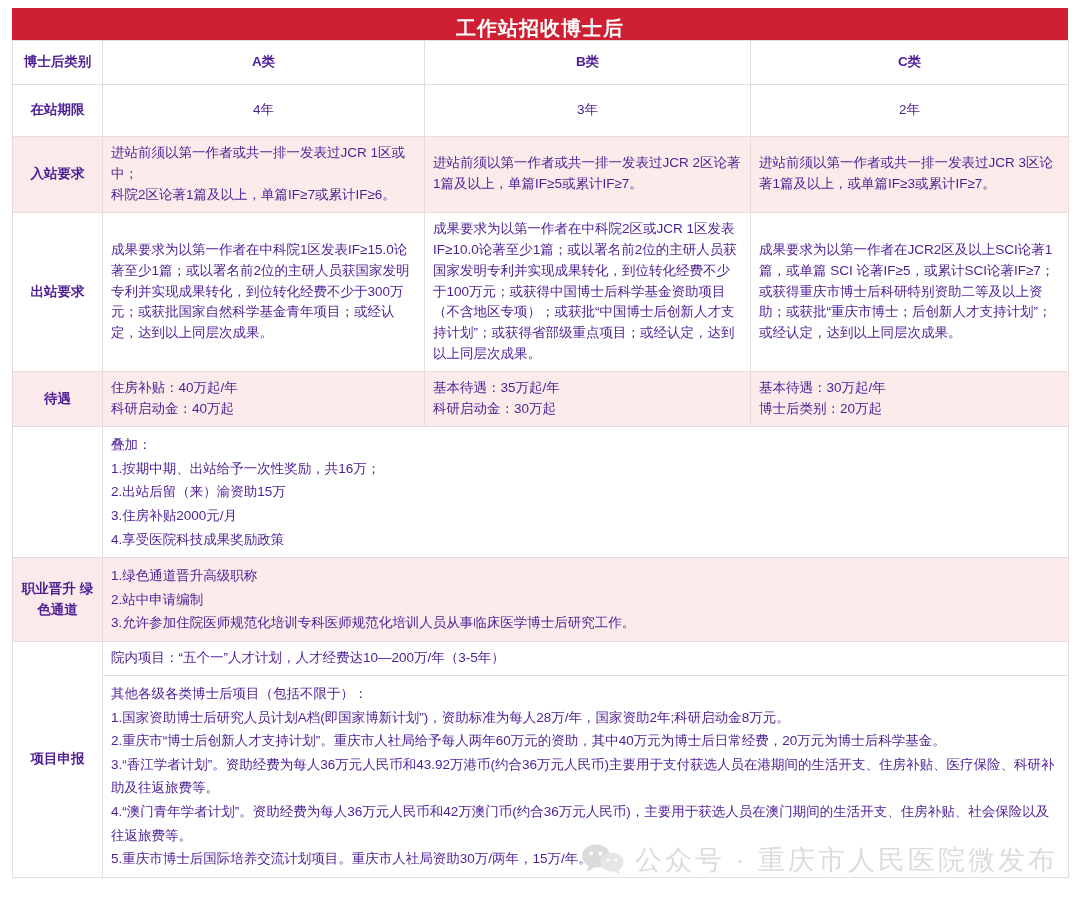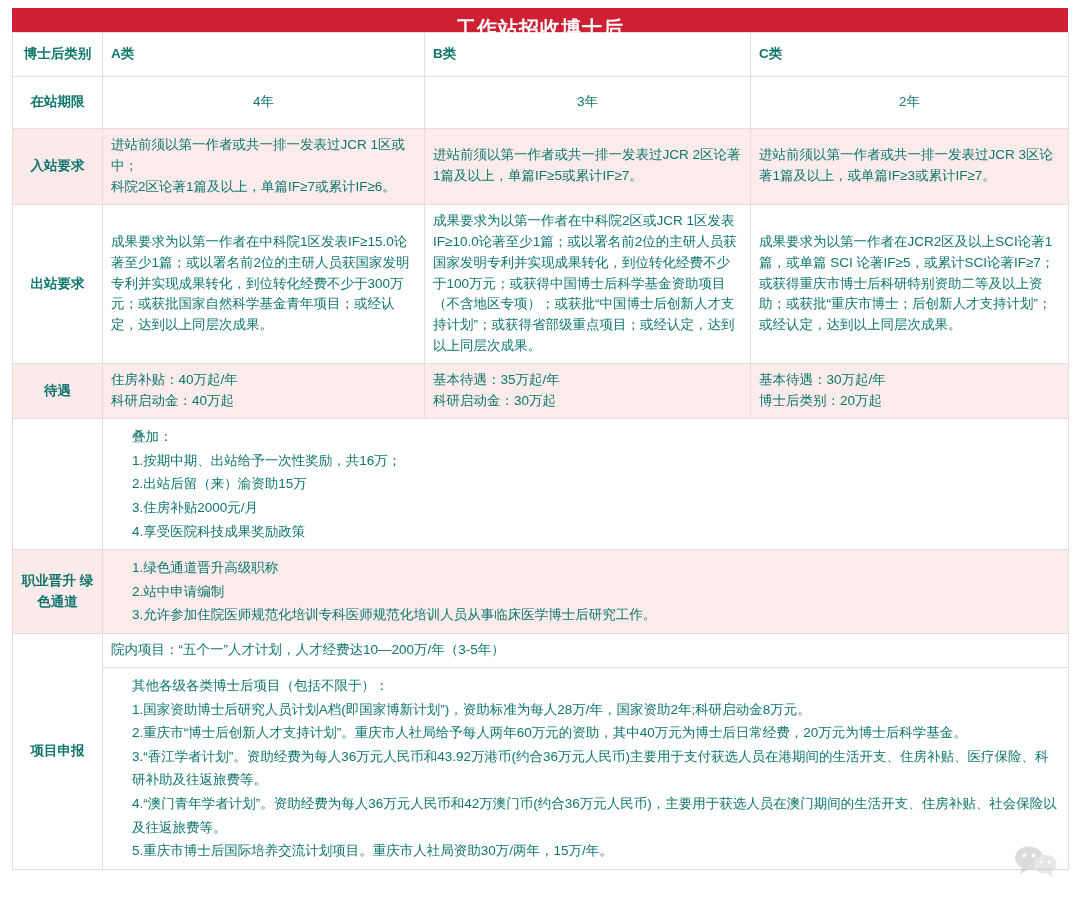--- a/index.html
+++ b/index.html
@@ -23,39 +23,39 @@
     padding: 8px 12px 0 12px;
   }
 
   .banner {
     background: #cf1f33;
     color: #ffffff;
     font-size: 20px;
     font-weight: bold;
     text-align: center;
     letter-spacing: 1px;
-    height: 24px;
+    height: 32px;
     line-height: 40px;
     width: 100%;
     box-sizing: border-box;
   }
 
   table.main {
     border-collapse: collapse;
     width: 1056px;
     table-layout: fixed;
     border-top: 1px solid #e8d3d6;
   }
   table.main td {
     border: 1px solid #e6dcdc;
     vertical-align: middle;
     padding: 6px 8px;
     box-sizing: border-box;
     font-size: 13.5px;
-    color: #0f766e;
+    color: #4c1d95;
     line-height: 1.55;
   }
   
   col.c0 { width: 90px; }
   col.c1 { width: 322px; }
   col.c2 { width: 326px; }
   col.c3 { width: 318px; }
 
   .rowlabel {
     color: #e8455e;
@@ -65,42 +65,42 @@
     vertical-align: middle;
     background: #ffffff;
     line-height: 1.5;
     padding: 4px 2px;
   }
   tr.tint .rowlabel { background: #fbeaea; }
   tr.tint td { background: #fbebeb; }
   tr.plain td { background: #ffffff; }
 
   .cat-head {
-    text-align: left;
+    text-align: center;
     color: #e02841;
     font-weight: bold;
     font-size: 21px;
     height: 44px;
   }
   .term {
     text-align: center;
     font-size: 21px;
     color: #222;
     height: 52px;
   }
   .cell-text {
     font-size: 13.5px;
     line-height: 1.62;
     text-align: left;
     color: #1a1a1a;
   }
   .cell-text .ln { display: block; }
 
   .wide { text-align: left; }
-  .wide .ln { display: block; font-size: 13.5px; line-height: 1.75; margin-left: 21px; }
+  .wide .ln { display: block; font-size: 13.5px; line-height: 1.75; }
 
   .pad-left { padding-left: 10px; }
 
   
   .watermark {
     position: absolute;
     right: 22px;
     bottom: 22px;
     display: flex;
     align-items: center;
@@ -235,15 +235,16 @@
         <ellipse cx="15" cy="12" rx="14" ry="11.5" fill="#8c8c8c"></ellipse>
         <polygon points="8,21 6,28 13,24" fill="#8c8c8c"></polygon>
         <circle cx="10" cy="9.5" r="1.9" fill="#ffffff"></circle>
         <circle cx="19.5" cy="9.5" r="1.9" fill="#ffffff"></circle>
         <ellipse cx="31" cy="18" rx="11.5" ry="9.5" fill="#b0b0b0"></ellipse>
         <polygon points="37,25 39,31 33,27.5" fill="#b0b0b0"></polygon>
         <circle cx="27" cy="16" r="1.6" fill="#ffffff"></circle>
         <circle cx="35" cy="16" r="1.6" fill="#ffffff"></circle>
       </svg>
     </span>
+    <span class="wm-text">公众号 · 重庆市人民医院微发布</span>
   </div>
 
 </div>
 
 </body></html>

